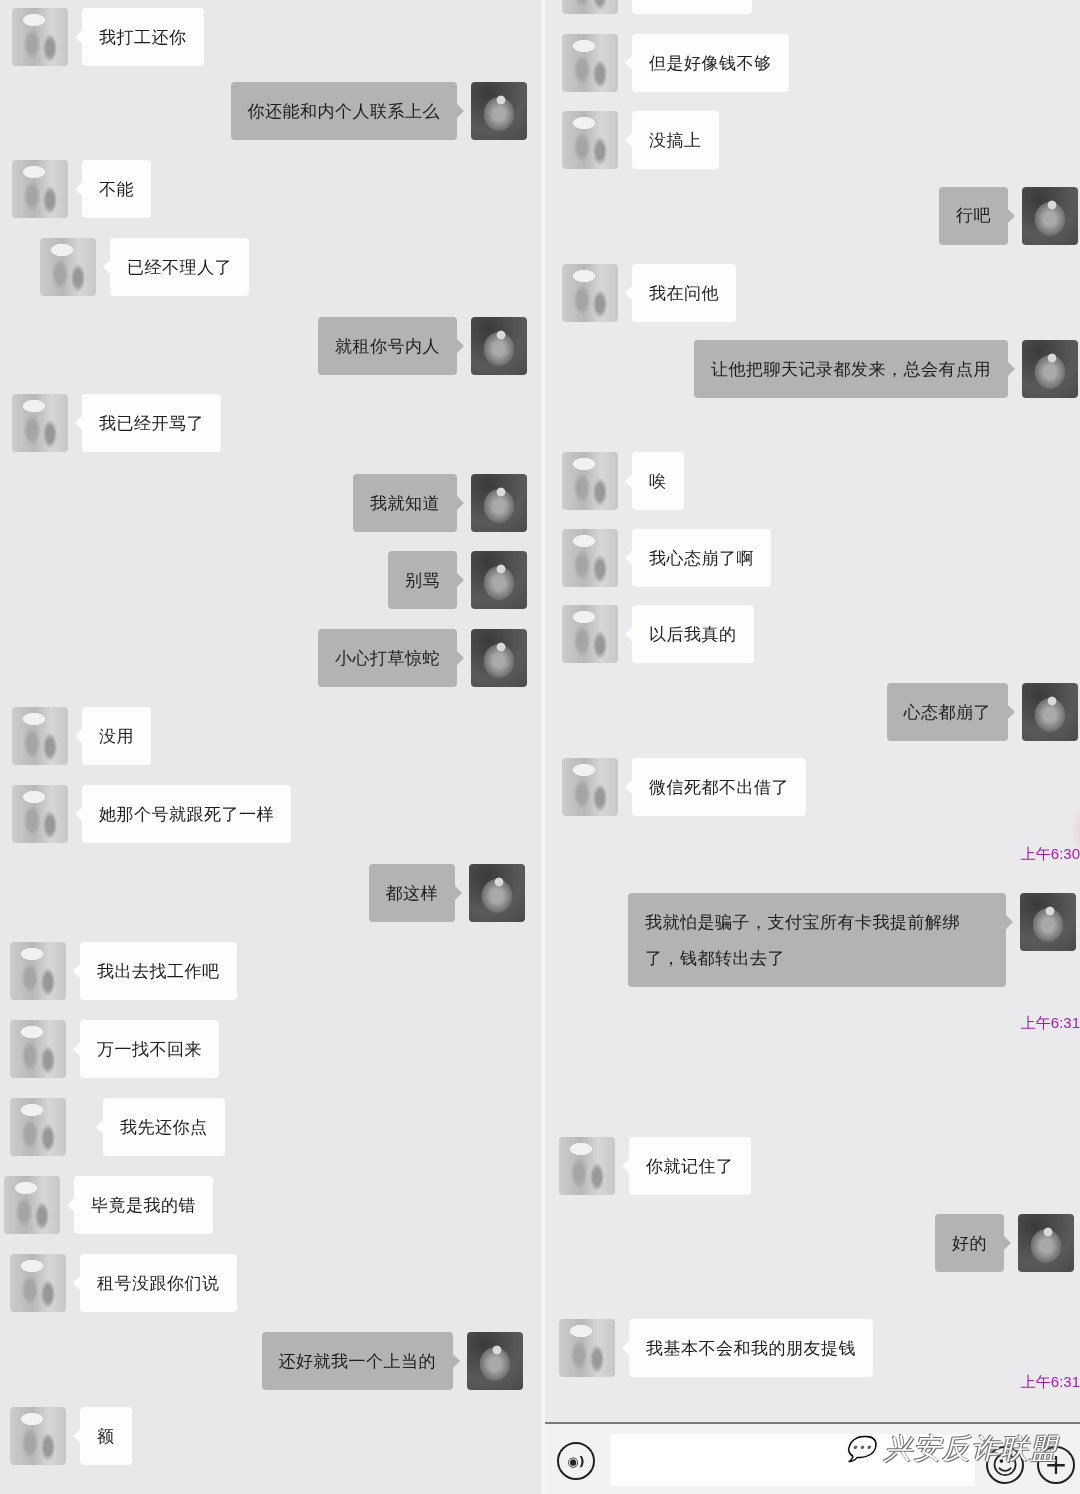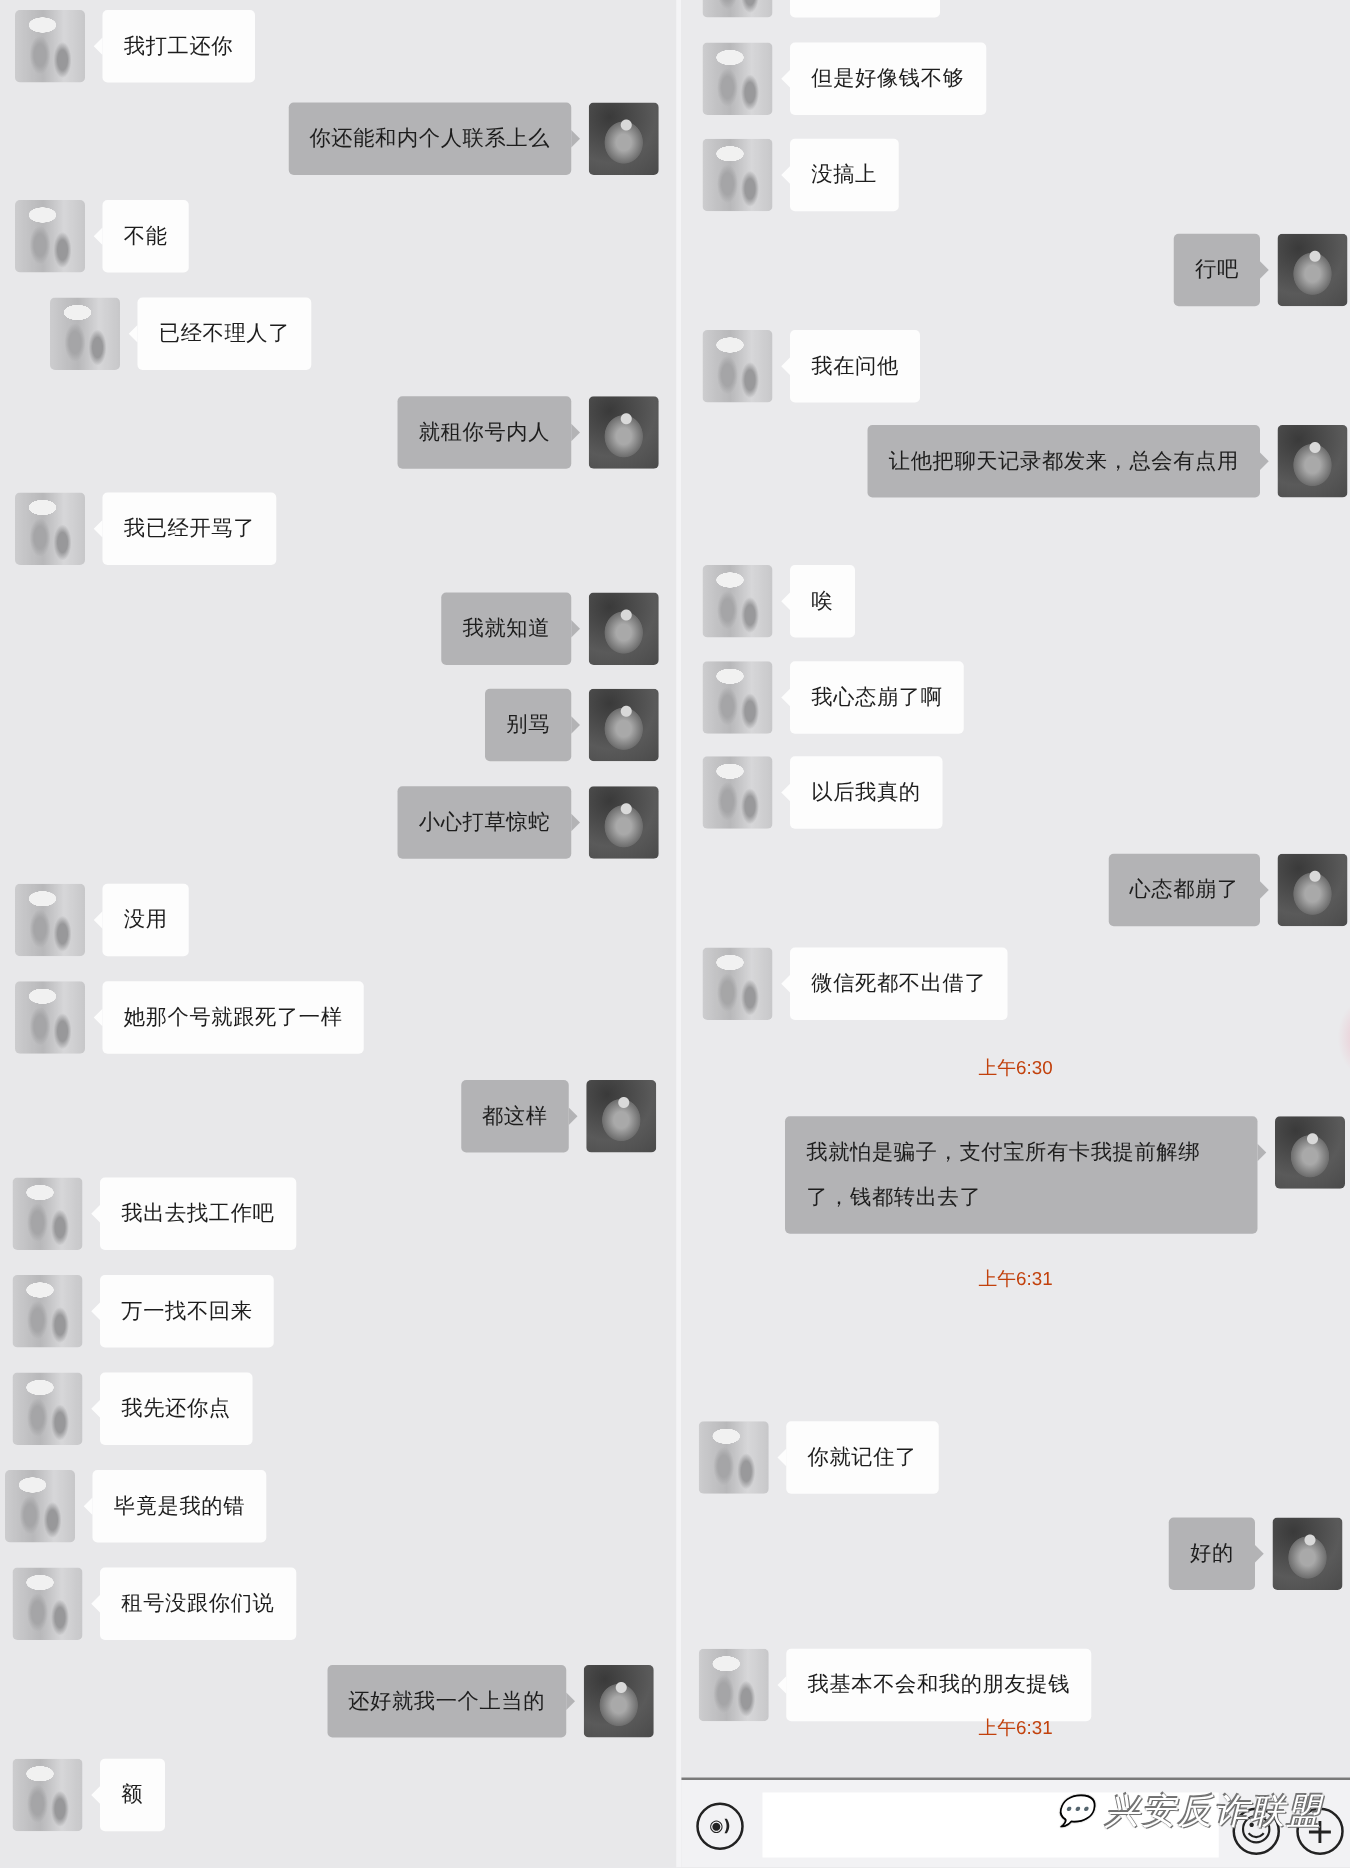--- a/index.html
+++ b/index.html
@@ -64,22 +64,22 @@
       border-right: 7px solid #fdfdfd;
     }
     .out .bubble::after {
       content: ""; position: absolute; right: -7px; top: 22px;
       border-top: 7px solid transparent; border-bottom: 7px solid transparent;
       border-left: 7px solid #b3b3b5;
     }
     .bubble.wide { max-width: 378px; }
 
     .timestamp {
-      position: absolute; font-size: 15px; color: #c2410c;
-      width: 100%; text-align: center; left: 0;
+      position: absolute; font-size: 15px; color: #a21caf;
+      width: 100%; text-align: right; left: 0;
       font-family: "Liberation Sans", sans-serif;
     }
 
     .input-bar {
       position: absolute; left: 0; top: 1422px; width: 535px; height: 72px;
       background: #f2f2f4; border-top: 2px solid #7a7a7a;
     }
     .input-field {
       position: absolute; left: 65px; top: 10px; width: 365px; height: 52px;
       background: #ffffff; border: none;
@@ -170,21 +170,21 @@
   <div class="msg in" style="left:10px; top:942px;">
     <div class="avatar friend"></div>
     <div class="bubble">我出去找工作吧</div>
   </div>
 
   <div class="msg in" style="left:10px; top:1020px;">
     <div class="avatar friend"></div>
     <div class="bubble">万一找不回来</div>
   </div>
 
-  <div class="msg in" style="left:10px; top:1098px;">
+  <div class="msg in" style="left:10px; top:1098px;gap:23px;">
     <div class="avatar friend"></div>
     <div class="bubble">我先还你点</div>
   </div>
 
   <div class="msg in" style="left:4px; top:1176px;">
     <div class="avatar friend"></div>
     <div class="bubble">毕竟是我的错</div>
   </div>
 
   <div class="msg in" style="left:10px; top:1254px;">

